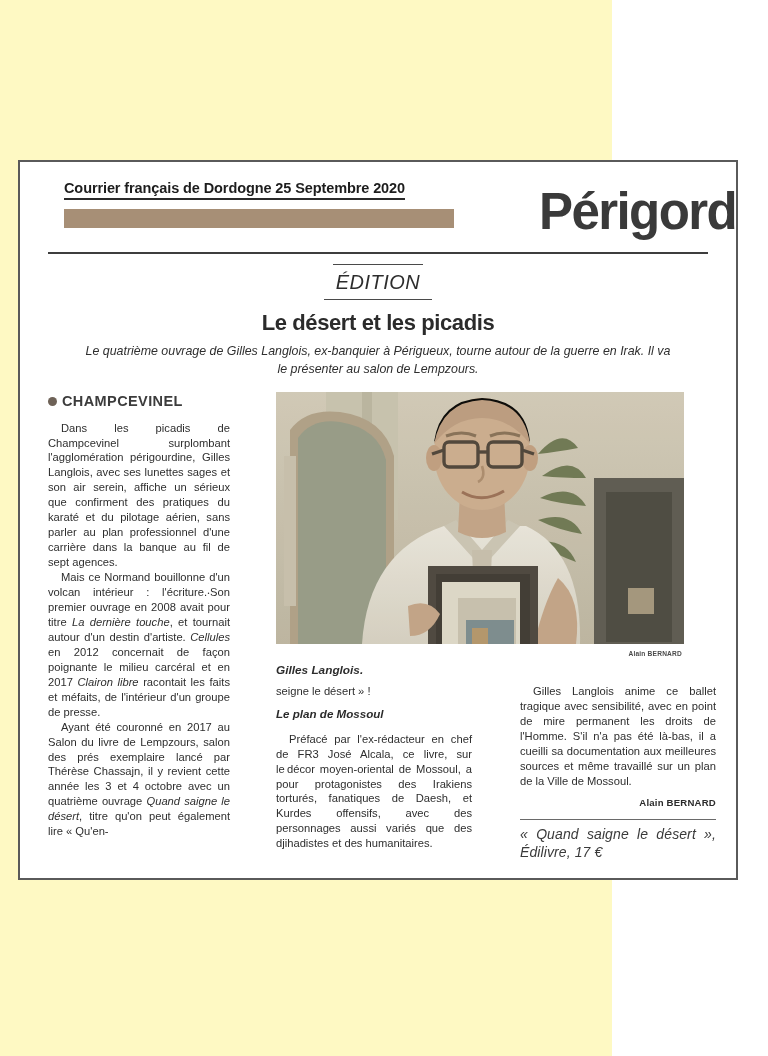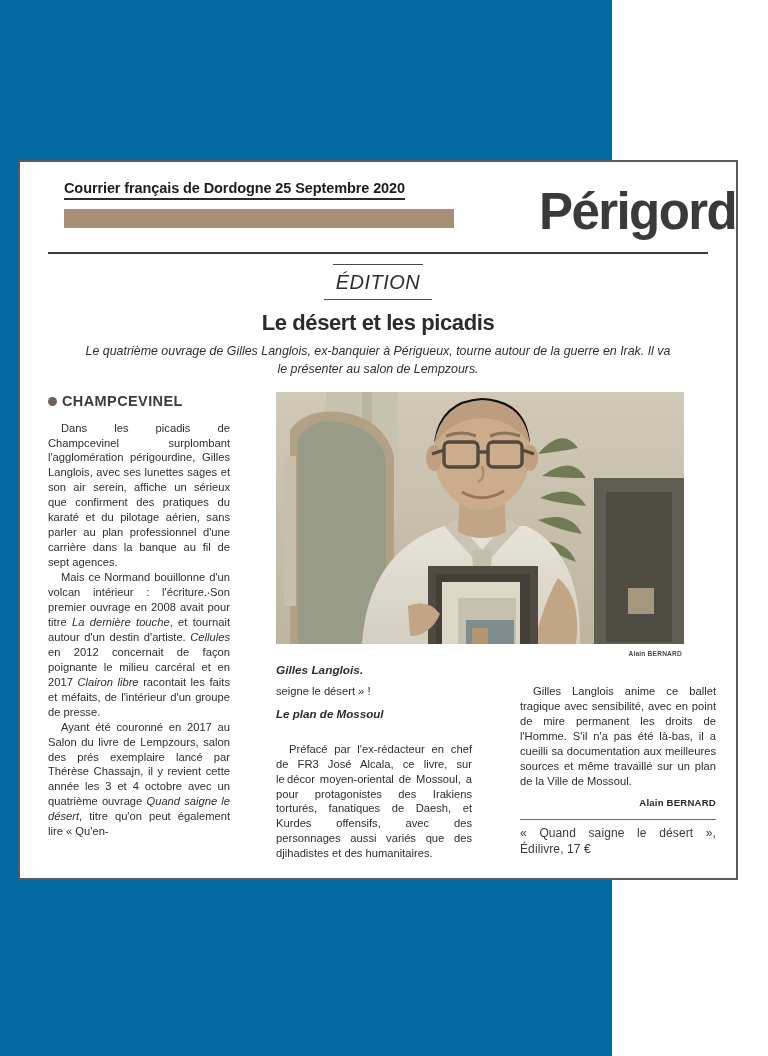--- a/index.html
+++ b/index.html
@@ -3,21 +3,21 @@
 <meta charset="utf-8">
 <style>
   html,body{margin:0;padding:0;}
   body{
     width:768px;height:1056px;
     background:#ffffff;
     font-family:"Liberation Sans", sans-serif;
     color:#2b2b2b;
     overflow:hidden;
   }
-  .page{position:relative;width:612px;height:1056px;background:#0369a1;}
+  .page{position:relative;width:612px;height:1056px;background:#fef9c3;}
 
   
   .scan-frame{
     position:absolute;left:18px;top:160px;width:720px;height:720px;
     border:2px solid #5a5a5a;
     background:#ffffff;
     box-sizing:border-box;
   }
   .inner{position:absolute;left:0;top:0;right:0;bottom:0;padding:14px 16px 0 16px;box-sizing:border-box;}
 
@@ -107,32 +107,32 @@
     margin-top:19px;
     font-size:11.8px;font-style:italic;font-weight:bold;color:#2d2d2d;
   }
   .photo-credit{
     position:absolute;right:2px;top:258px;
     font-size:6.6px;font-weight:bold;color:#4a4a4a;letter-spacing:0.2px;
   }
 
   .subhead{
     font-size:11.6px;font-style:italic;font-weight:bold;color:#2b2b2b;
-    margin:7px 0 20px 0;
+    margin:7px 0 10px 0;
   }
 
   .byline{
     text-align:right;font-size:9.6px;font-weight:bold;color:#2b2b2b;
     letter-spacing:0.2px;margin-top:8px;
   }
   .book-rule{
     border-top:1px solid #6a6a6a;margin:9px 0 5px 0;height:0;
   }
   .book-ref{
-    font-size:12px;color:#3a3a3a;letter-spacing:0.1px;
+    font-size:14px;font-style:italic;color:#3a3a3a;letter-spacing:0.1px;
   }
   .spacer-photo{height:292px;}
 </style>
 </head>
 <body>
 
 <div class="page">
   <div class="scan-frame">
     <div class="inner">
 

